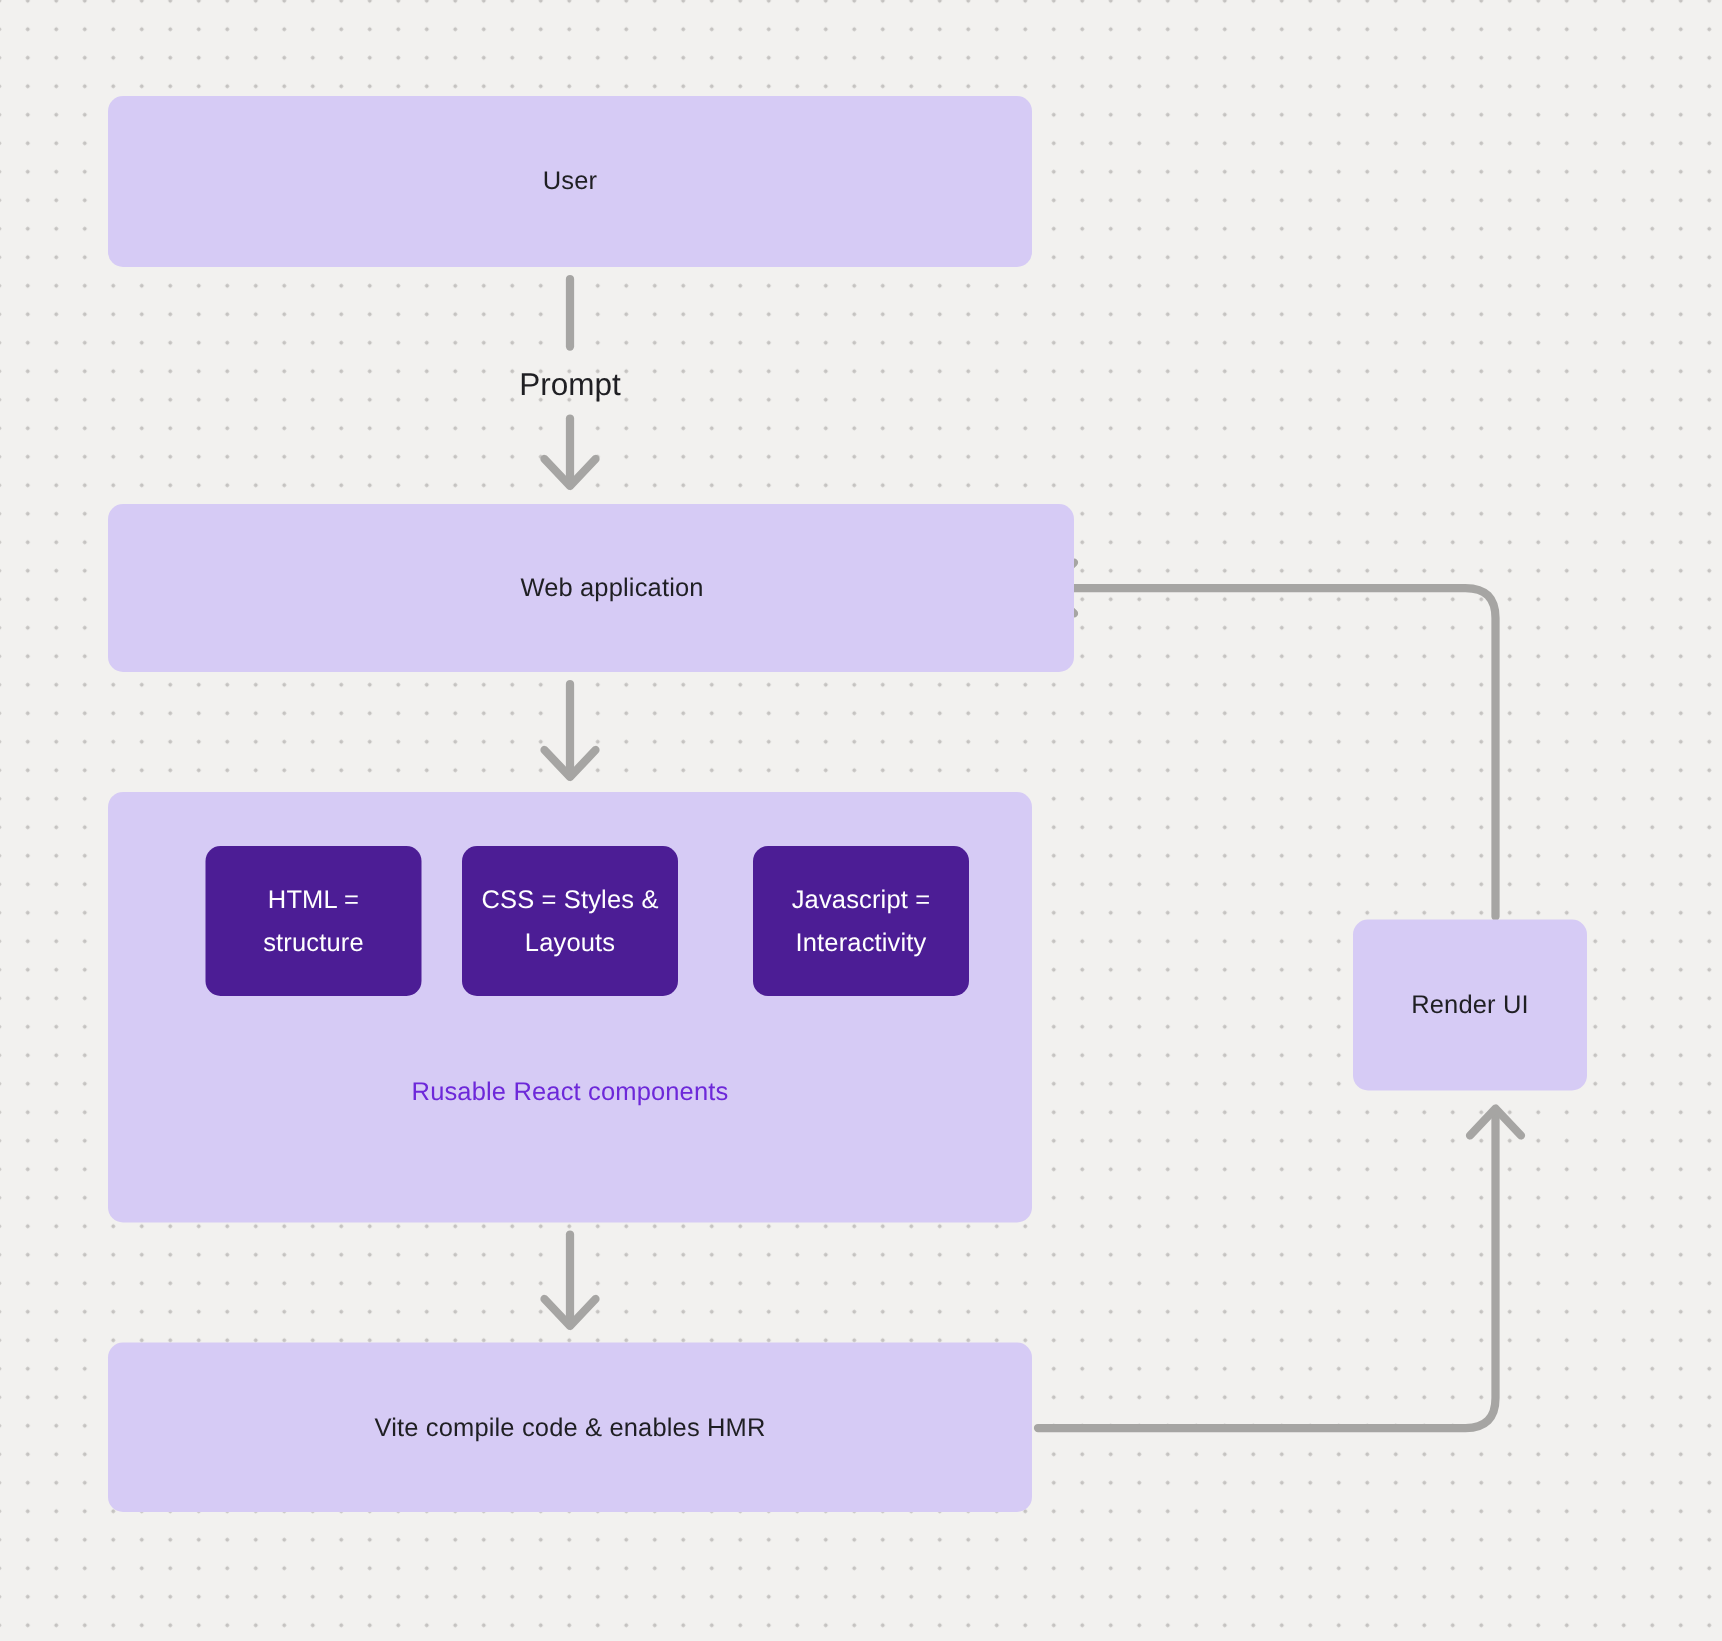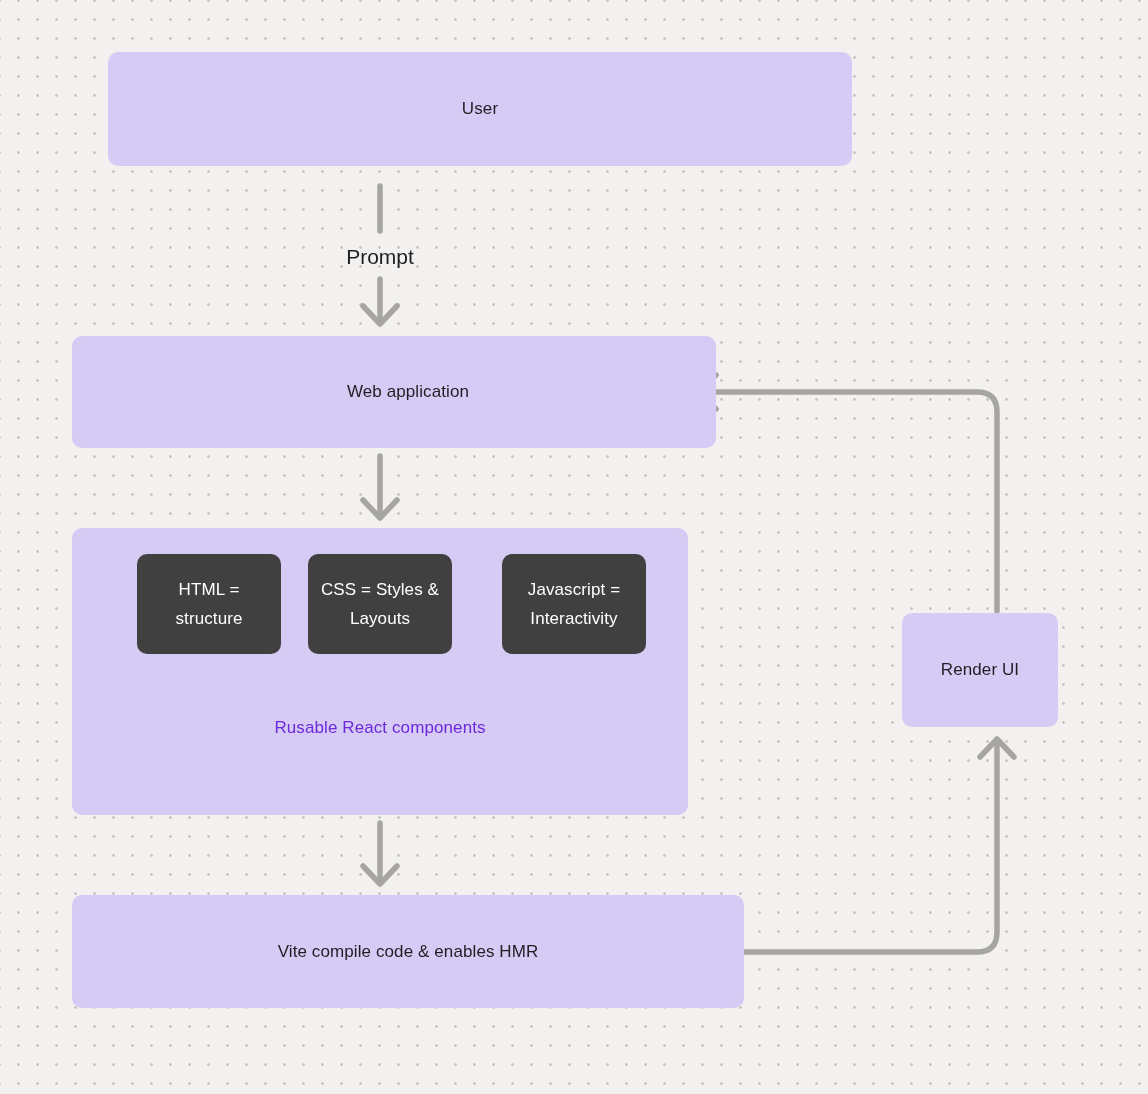--- a/index.html
+++ b/index.html
@@ -24,34 +24,34 @@
     border-radius: 10px;
     display: flex;
     align-items: center;
     justify-content: center;
     color: #1f1f23;
     font-size: 17px;
     font-weight: 500;
     letter-spacing: 0.1px;
     text-align: center;
   }
-  .node-user          { left: 72px;  top: 52px;  width: 744px; height: 114px; margin-left: 36px; }
+  .node-user          { left: 72px;  top: 64px;  width: 616px; height: 114px; }
   .node-webapp        { left: 72px;  top: 336px; width: 616px; height: 112px; padding-left: 28px; }
   .node-components    { left: 72px;  top: 528px; width: 616px; height: 287px; }
-  .node-vite          { left: 72px;  top: 895px; width: 672px; height: 113px; }
+  .node-vite          { left: 72px;  top: 895px; width: 616px; height: 113px; }
   .node-render        { left: 902px; top: 613px; width: 156px; height: 114px; }
 
   .chip {
     position: absolute;
-    top: 26px;
+    top: 36px;
     width: 144px;
     height: 100px;
     box-sizing: border-box;
     padding: 0 9px;
-    background: #404040;
+    background: #4c1d95;
     border-radius: 10px;
     color: #ffffff;
     font-size: 17px;
     font-weight: 500;
     line-height: 29px;
     display: flex;
     align-items: center;
     justify-content: center;
   }
   .chip-html { left: 65px;  }

